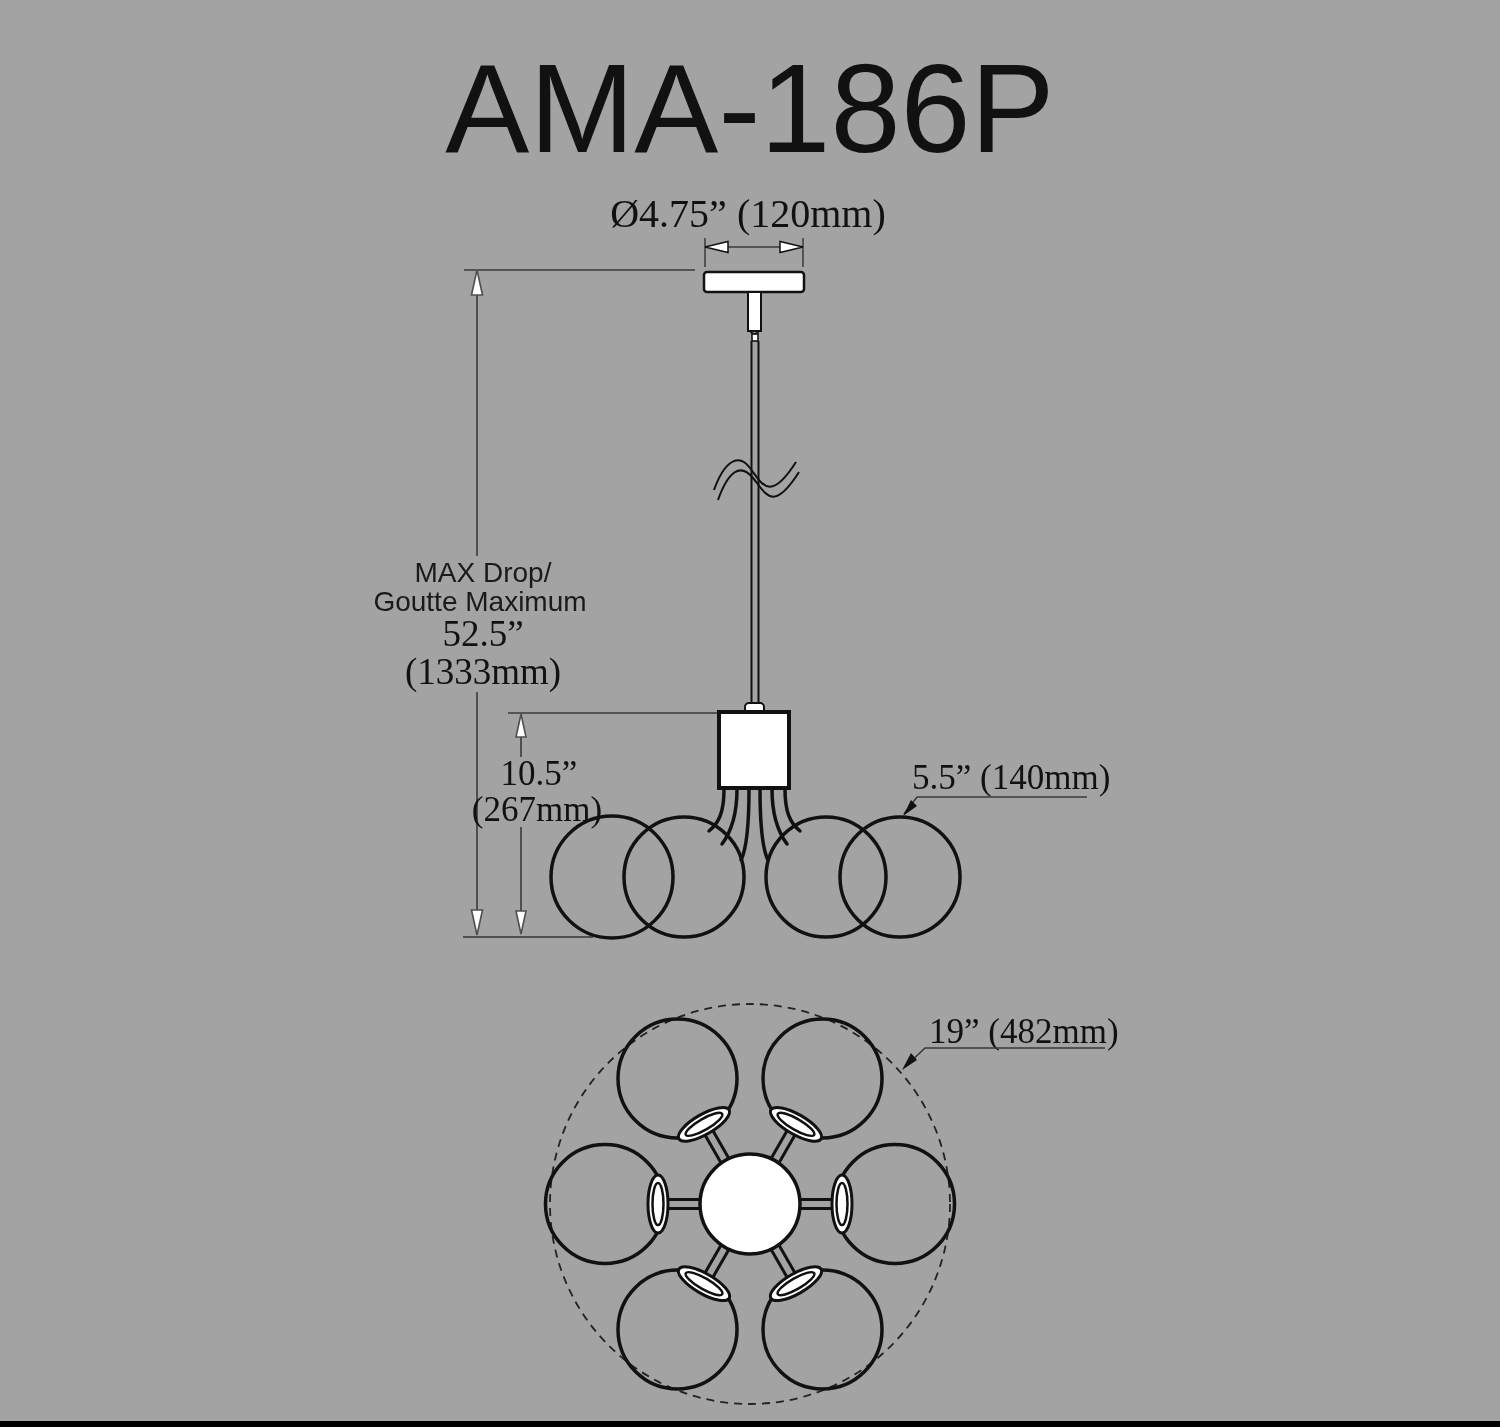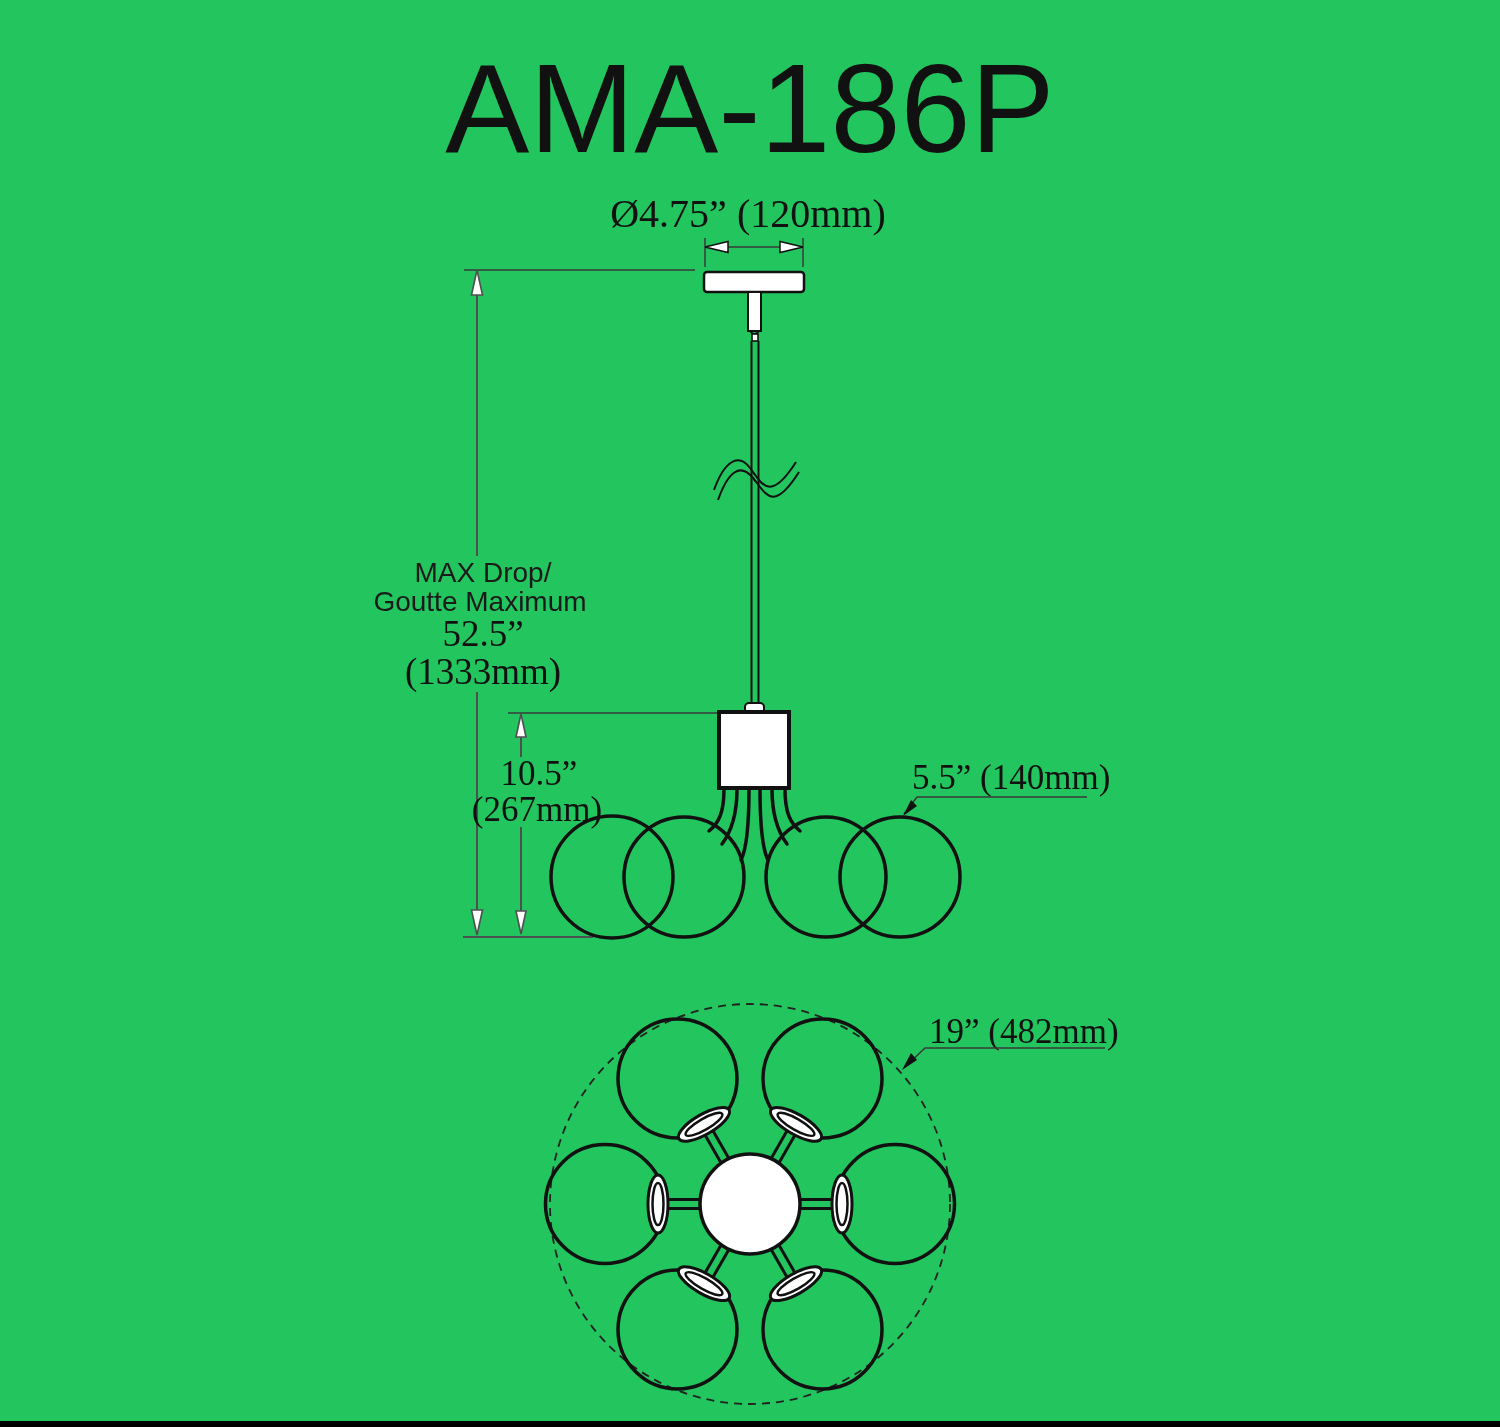--- a/index.html
+++ b/index.html
@@ -1,16 +1,16 @@
 <!DOCTYPE html>
 <html><head>
 <meta charset="utf-8">
 <style>
   html,body{margin:0;padding:0;background:#ffffff;}
-  .stage{width:1500px;height:1427px;position:relative;background:#22c55e;overflow:hidden;}
+  .stage{width:1500px;height:1427px;position:relative;background:#a3a3a3;overflow:hidden;}
   svg{display:block;}
   text{user-select:none;}
   .t-title{font-family:"Liberation Sans",sans-serif;font-size:126px;fill:#111;}
   .t-sans{font-family:"Liberation Sans",sans-serif;font-size:28px;fill:#1a1a1a;}
   .t-serif-lg{font-family:"Liberation Serif",serif;font-size:40px;fill:#111;}
   .t-serif{font-family:"Liberation Serif",serif;font-size:37px;fill:#111;}
   .t-serif-sm{font-family:"Liberation Serif",serif;font-size:35px;fill:#111;}
   .ln{stroke:#111;fill:none;}
   .dim{stroke:#4f4f4f;fill:none;}
   .thin{stroke:#3a3a3a;fill:none;}

